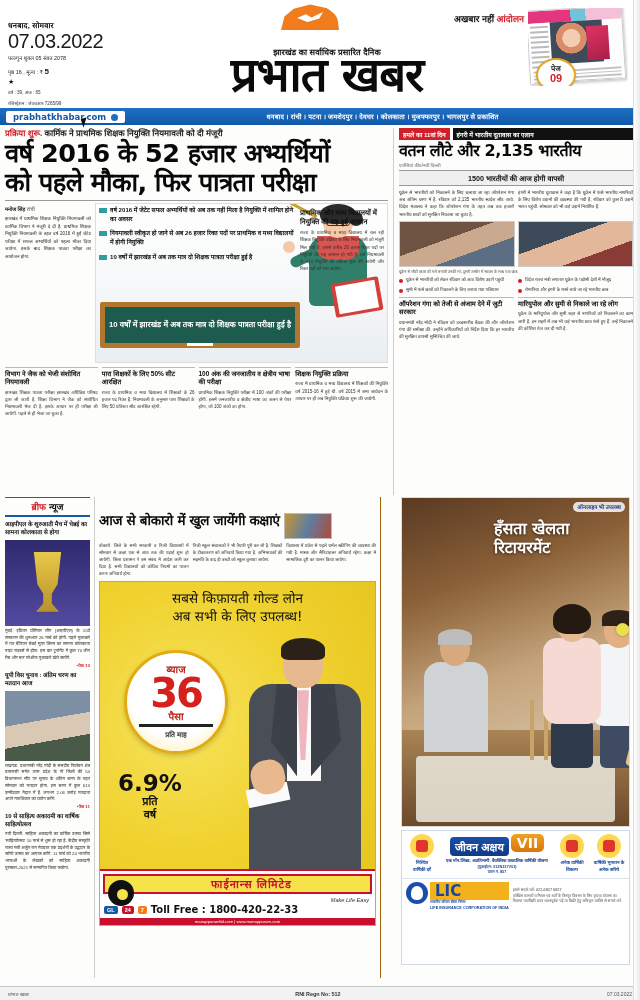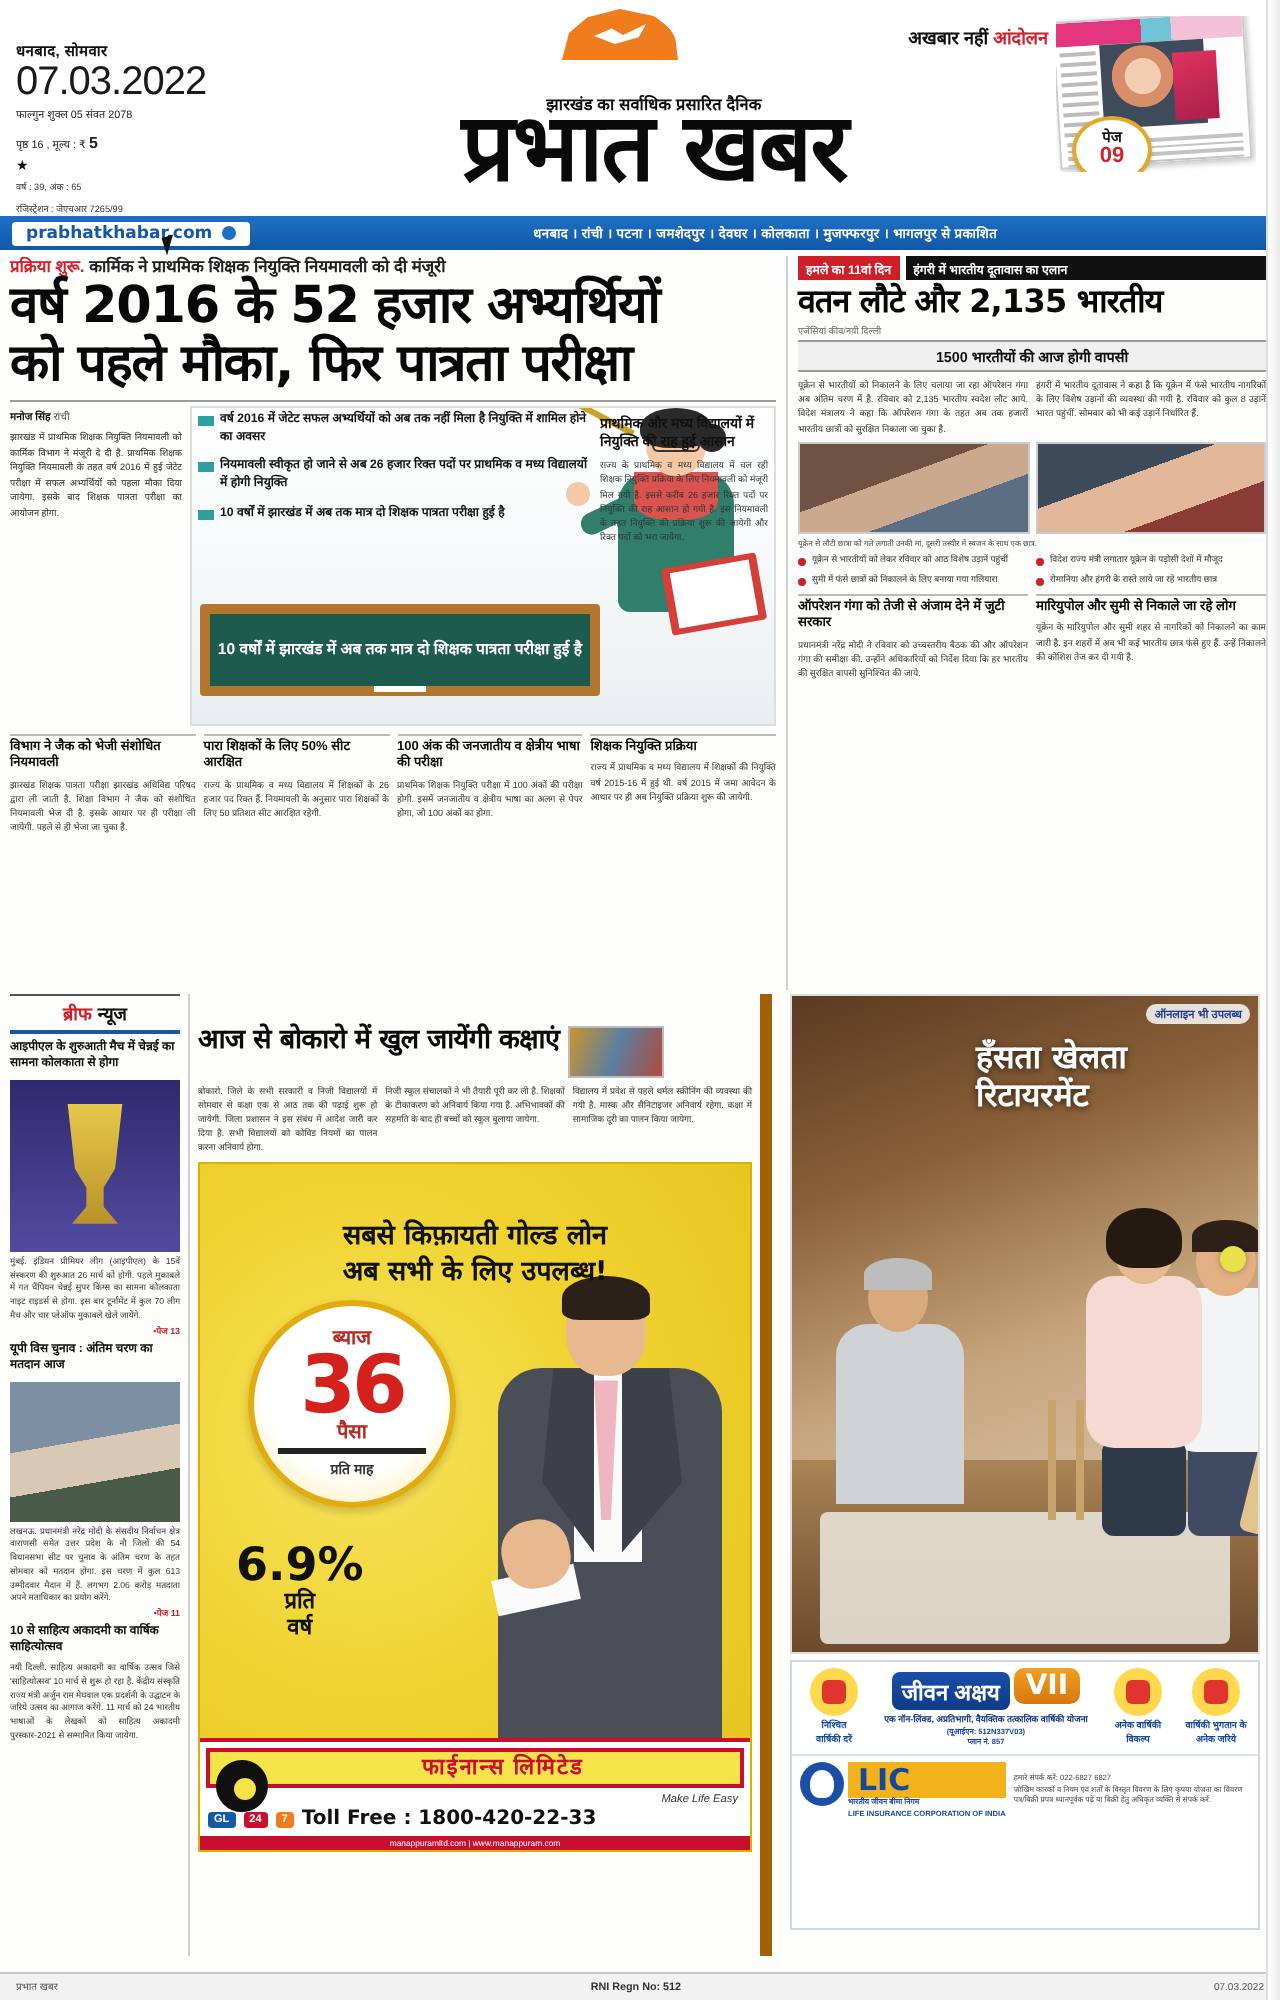--- a/index.html
+++ b/index.html
@@ -181,21 +181,21 @@
   .r-box-b { font-size:4.5px; line-height:1.6; color:#333; margin-top:2px; text-align:justify;}
   .r-fourgrid { display:flex; flex-wrap:wrap; gap:3px 5px; margin-top:3px;}
   .r-fourgrid .g { width:calc(50% - 3px); display:flex; gap:3px;}
   .r-fourgrid .gd { width:4px;height:4px;background:#cf1f28;border-radius:50%;margin-top:2px;flex:none;}
   .r-fourgrid .g span { font-size:4.4px; line-height:1.55; color:#333;}
 
   
   .lower { display:flex; padding: 2px 5px 0 5px; height: 483px; }
   .lcol { width:90px; border-right:1px solid #cfcfcf; padding-right:4px;}
   .mcol { width:285px; padding:0 4px;margin-top:16px; }
-  .rcol { width:250px; border-left:6px solid #a16207; padding-left:9px;}
+  .rcol { width:250px; border-left:1px solid #a16207; padding-left:20px;}
 
   .brief-head { display:flex; align-items:baseline; justify-content:center; gap:3px; border-top:1px solid #555; border-bottom:2px solid #1458a8; padding:2px 0;}
   .brief-head .b1 { color:#cf1f28; font-size:9px; font-weight:bold;}
   .brief-head .b2 { color:#111; font-size:9px; font-weight:bold;}
   .brief-item { margin-top:4px; }
   .brief-t { font-size:6px; font-weight:bold; line-height:1.32; color:#111;}
   .brief-b { font-size:4.3px; line-height:1.58; color:#333; margin-top:2px; text-align:justify;}
   .brief-more { font-size:4.4px; color:#cf1f28; text-align:right; font-weight:bold;}
   .trophy { height:86px; margin-top:3px; background:linear-gradient(180deg,#2f2a6e,#534aa0); position:relative; overflow:hidden;}
   .trophy::after{ content:""; position:absolute; left:50%; top:12px; transform:translateX(-50%);
@@ -207,22 +207,22 @@
   .mid-sub .c { flex:1; font-size:4.4px; line-height:1.6; color:#333; text-align:justify;}
   .mini-thumb { width:48px; height:26px; background:linear-gradient(110deg,#c9952f,#5d7ea1,#b04b3a); border:1px solid #bbb; flex:none;}
 
   
   .ad-gold {
     margin-top:4px; position:relative; height:345px; overflow:hidden;
     background: radial-gradient(ellipse at 30% 40%, #f7e45e 0%, #f0d22f 45%, #e6c21c 100%);
     border:1px solid #d8b200;
   }
   .ag-h {
-    text-align:center; padding:28px 4px 4px 4px;
-    font-size:13.5px; font-weight:bold; color:#111; line-height:1.3;
+    text-align:center; padding:8px 4px 4px 4px;
+    font-size:13.5px; font-weight:normal; color:#111; line-height:1.3;
     font-family:"DejaVu Sans",sans-serif;
     position:relative; z-index:3;
   }
   .ag-man {
     position:absolute; right:-6px; bottom:58px; width:150px; height:225px; z-index:2;
   }
   .agm-head { position:absolute; left:52px; top:0; width:40px; height:46px; background:#e8b98f; border-radius:48% 48% 44% 44%; }
   .agm-hair { position:absolute; left:50px; top:-4px; width:44px; height:22px; background:#2b2119; border-radius:50% 50% 20% 20%;}
   .agm-suit { position:absolute; left:18px; top:42px; width:112px; height:185px; background:#4a4f57; border-radius:22px 22px 0 0;}
   .agm-shirt{ position:absolute; left:56px; top:44px; width:34px; height:95px; background:#fafafa;}

